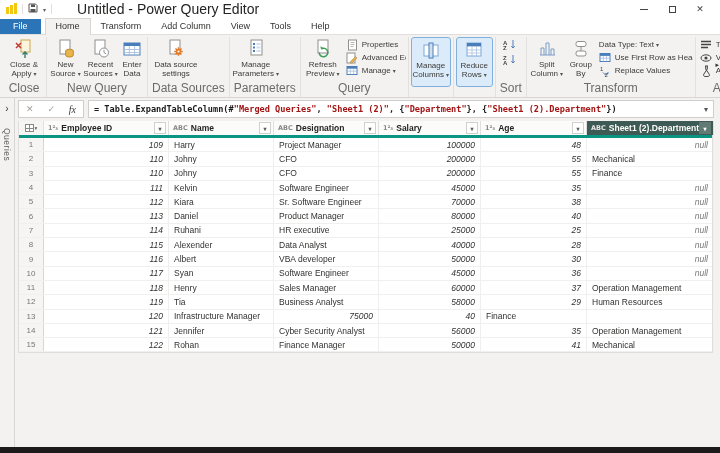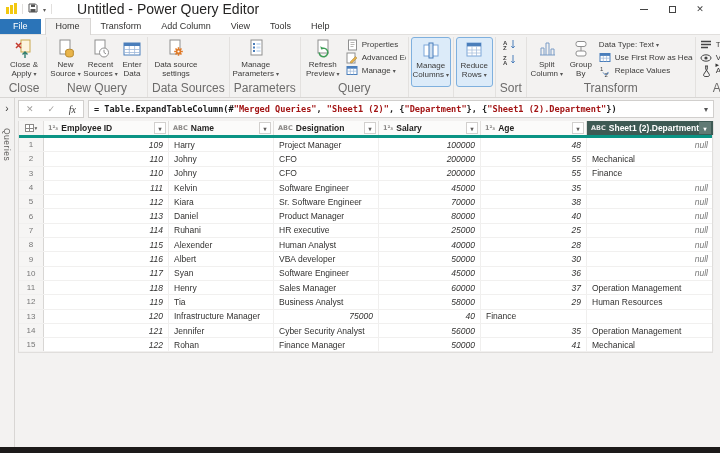--- a/index.html
+++ b/index.html
@@ -521,21 +521,21 @@
               <div class="gc t-text">Ruhani</div>
               <div class="gc t-text">HR executive</div>
               <div class="gc t-number">25000</div>
               <div class="gc t-number">25</div>
               <div class="gc t-text null">null</div>
             </div>
             <div class="grow">
               <div class="rn">8</div>
               <div class="gc t-number">115</div>
               <div class="gc t-text">Alexender</div>
-              <div class="gc t-text">Human Analyst</div>
+              <div class="gc t-text">Data Analyst</div>
               <div class="gc t-number">40000</div>
               <div class="gc t-number">28</div>
               <div class="gc t-text null">null</div>
             </div>
             <div class="grow">
               <div class="rn">9</div>
               <div class="gc t-number">116</div>
               <div class="gc t-text">Albert</div>
               <div class="gc t-text">VBA developer</div>
               <div class="gc t-number">50000</div>

